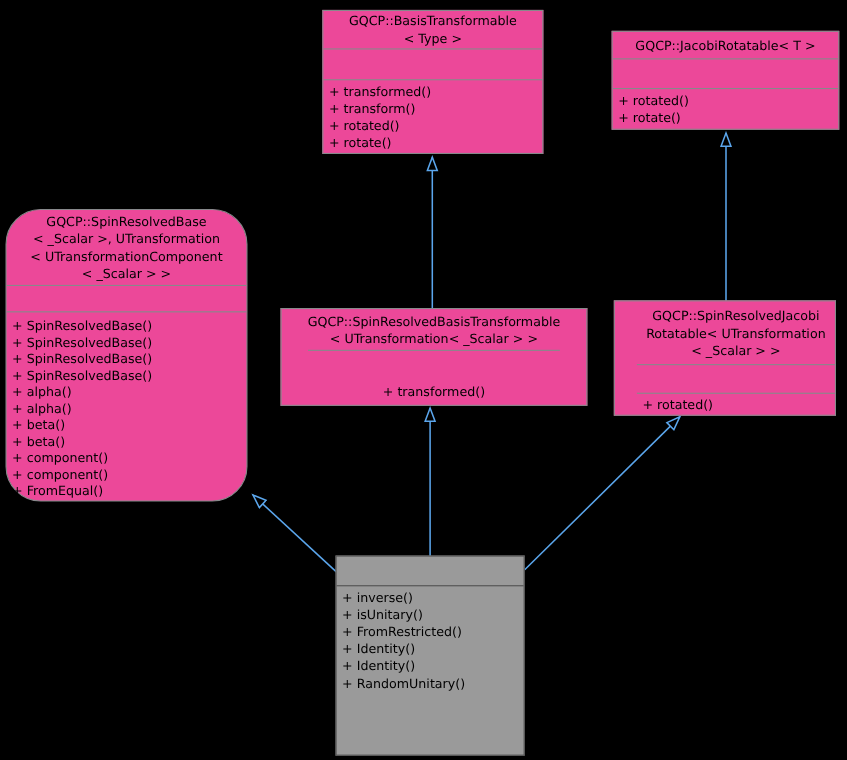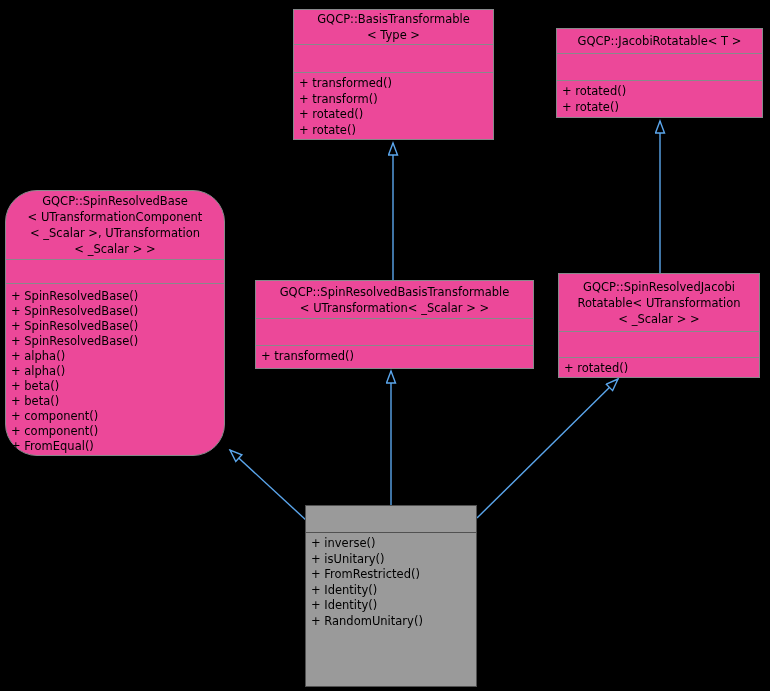--- a/index.html
+++ b/index.html
@@ -103,52 +103,52 @@
     <div class="sec-fields" style="height:26px;"></div>
     <div class="sec-methods">
       <div>+ rotated()</div>
       <div>+ rotate()</div>
     </div>
   </div>
 
   <div class="uml-box" style="left:5px; top:190px; width:220px; height:266px;border-radius:32px;">
     <div class="sec-title" style="height:68px;">
       <div>GQCP::SpinResolvedBase</div>
+      <div>&lt; _Scalar &gt;, UTransformation</div>
       <div>&lt; UTransformationComponent</div>
-      <div>&lt; _Scalar &gt;, UTransformation</div>
       <div>&lt; _Scalar &gt; &gt;</div>
     </div>
     <div class="sec-fields" style="height:23px;"></div>
     <div class="sec-methods lh15">
       <div>+ SpinResolvedBase()</div>
       <div>+ SpinResolvedBase()</div>
       <div>+ SpinResolvedBase()</div>
       <div>+ SpinResolvedBase()</div>
       <div>+ alpha()</div>
       <div>+ alpha()</div>
       <div>+ beta()</div>
       <div>+ beta()</div>
       <div>+ component()</div>
       <div>+ component()</div>
       <div>+ FromEqual()</div>
     </div>
   </div>
 
-  <div class="uml-box" style="left:255px; top:280px; width:279px; height:89px;">
+  <div class="uml-box" style="left:255px; top:280px; width:279px; height:89px;align-items:center;">
     <div class="sec-title" style="height:37px;">
       <div>GQCP::SpinResolvedBasisTransformable</div>
       <div>&lt; UTransformation&lt; _Scalar &gt; &gt;</div>
     </div>
     <div class="sec-fields" style="height:26px;"></div>
     <div class="sec-methods">
       <div>+ transformed()</div>
     </div>
   </div>
 
-  <div class="uml-box" style="left:558px; top:273px; width:202px; height:105px;">
+  <div class="uml-box" style="left:558px; top:273px; width:202px; height:105px;padding-left:20px;">
     <div class="sec-title" style="height:57px;">
       <div>GQCP::SpinResolvedJacobi</div>
       <div>Rotatable&lt; UTransformation</div>
       <div>&lt; _Scalar &gt; &gt;</div>
     </div>
     <div class="sec-fields" style="height:25px;"></div>
     <div class="sec-methods">
       <div>+ rotated()</div>
     </div>
   </div>

